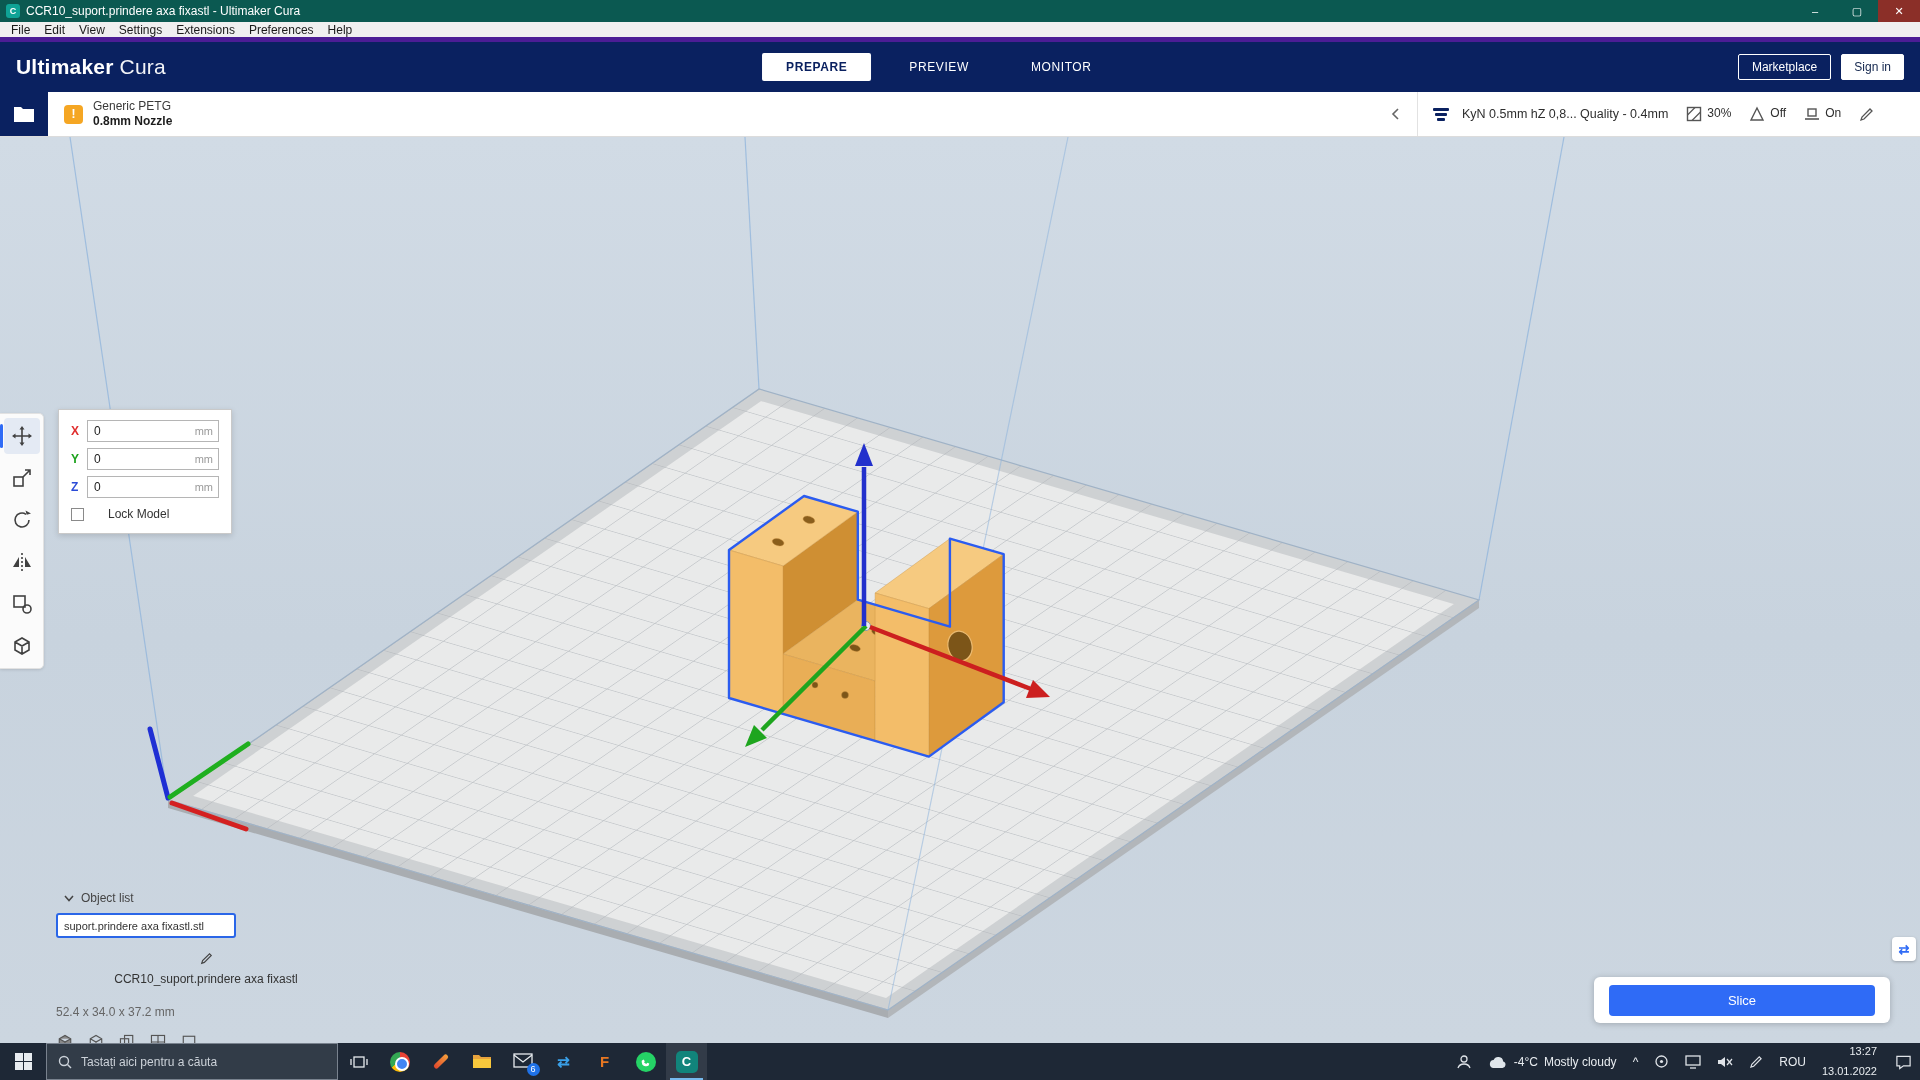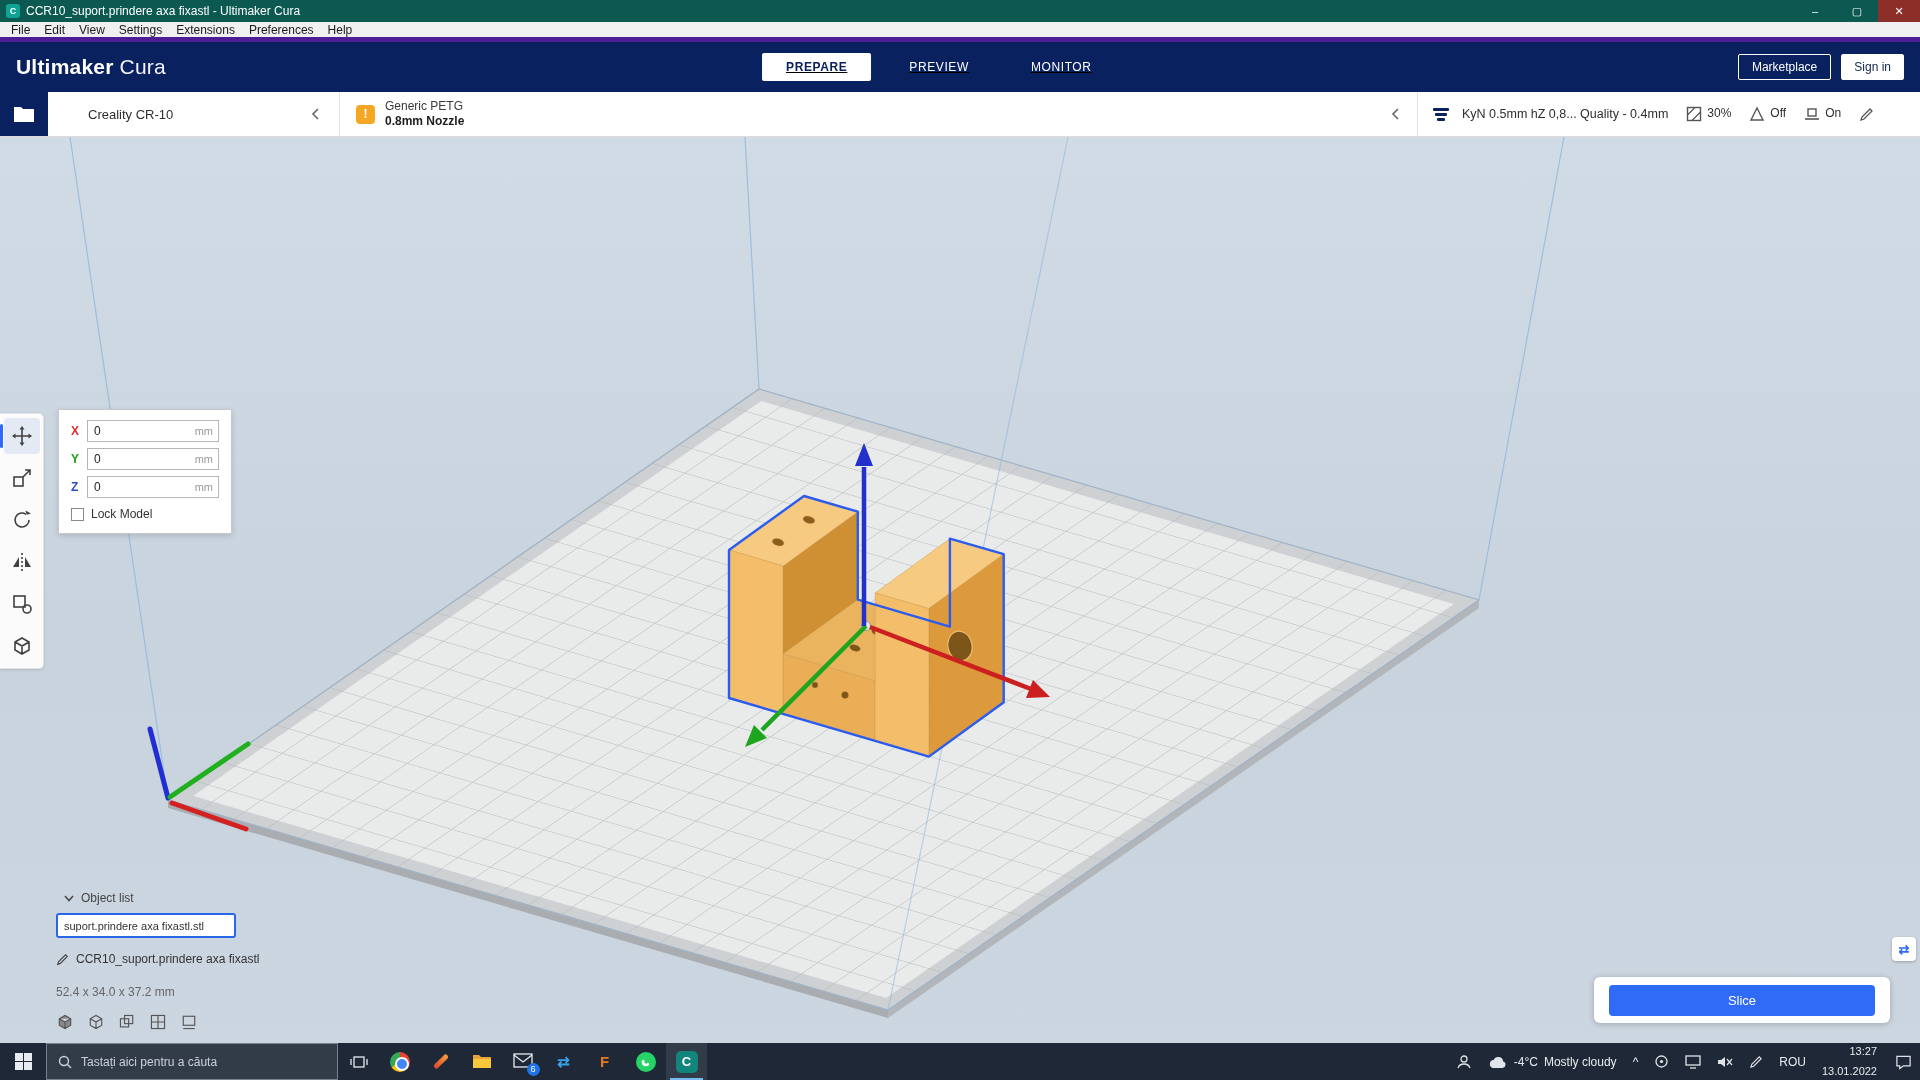--- a/index.html
+++ b/index.html
@@ -15,21 +15,21 @@
 
   
   .menubar { height:20px; background:#f0f0f0; border-bottom:5px solid #4c1d95; display:flex; align-items:center; font-size:12px; color:#1a1a1a; padding-left:4px; flex:0 0 auto; }
   .menu-item { padding:0 7px; height:100%; display:flex; align-items:center; }
 
   
   .appheader { height:50px; background:#0a2160; display:flex; align-items:center; padding:0 16px; position:relative; flex:0 0 auto; }
   .brand { color:#fff; font-size:21px; letter-spacing:0.2px; white-space:nowrap; }
   .brand b { font-weight:bold; }
   .brand .light { font-weight:300; opacity:0.95; }
-  .stage-tabs { position:absolute; left:50%; top:0; height:100%; transform:translateX(-56%); display:flex; align-items:center; gap:14px;text-decoration:underline; }
+  .stage-tabs { position:absolute; left:50%; top:0; height:100%; transform:translateX(-56%); display:flex; align-items:center; gap:14px; }
   .stage-tab { color:#fff; font-size:12px; letter-spacing:0.6px; padding:7px 24px; border-radius:2px; }
   .stage-tab.active { background:#fff; color:#0a2160; font-weight:bold; }
   .header-right { margin-left:auto; display:flex; align-items:center; gap:10px; }
   .btn-marketplace { border:1px solid #fff; color:#fff; font-size:12px; padding:5px 13px; border-radius:2px; background:transparent; }
   .btn-signin { background:#fff; color:#13264d; font-size:12px; padding:5px 12px; border-radius:2px; border:1px solid #fff; }
 
   
   .configbar { height:45px; background:#fff; border-bottom:1px solid #dcdcdc; display:flex; align-items:stretch; flex:0 0 auto; }
   .open-file-btn { width:48px; background:#0a2160; display:flex; align-items:center; justify-content:center; }
   .printer-sel { width:292px; display:flex; align-items:center; justify-content:space-between; padding:0 18px 0 40px; border-right:1px solid #e2e2e2; }
@@ -58,28 +58,28 @@
   .toolbtn svg { stroke:#414141; fill:none; stroke-width:1.6; }
 
   
   .pos-panel { position:absolute; left:58px; top:272px; width:174px; background:#fff; border:1px solid #c9c9c9; box-shadow:0 2px 6px rgba(0,0,0,.14); padding:10px 12px 12px; font-size:12px; }
   .pos-row { display:flex; align-items:center; margin-bottom:6px; }
   .pos-label { width:16px; font-weight:bold; }
   .pos-label.x { color:#e02d2d; } .pos-label.y { color:#1ca21c; } .pos-label.z { color:#2b4bd7; }
   .pos-box { flex:1; border:1px solid #b5b5b5; height:22px; display:flex; align-items:center; background:#fff; }
   .pos-box input { border:none; outline:none; width:100%; font-size:12px; padding-left:6px; font-family:inherit; color:#222; }
   .pos-unit { color:#9a9a9a; font-size:11px; padding-right:5px; }
-  .lock-row { display:flex; align-items:center; gap:7px; margin-top:9px; color:#333; }
+  .lock-row { display:flex; align-items:center; gap:24px; margin-top:9px; color:#333; }
   .lock-box { width:13px; height:13px; border:1px solid #8a8a8a; background:#fff; }
 
   
   .objlist { position:absolute; left:56px; top:754px; width:300px; font-size:12px; color:#444; }
   .objlist-head { display:flex; align-items:center; gap:7px; margin-left:8px; }
   .obj-input { margin-top:8px; width:180px; height:25px; border:2px solid #2a66e8; border-radius:3px; background:#fff; font-size:11px; padding:0 6px; color:#333; outline:none; font-family:inherit; }
-  .obj-file { display:flex; align-items:center; gap:7px; margin-top:14px; color:#333; }
+  .obj-file { display:flex; align-items:center; gap:7px; margin-top:14px; color:#333;flex-direction:column; }
   .obj-dims { margin-top:19px; color:#666; }
   .obj-icons { display:flex; gap:13px; margin-top:14px; }
   .obj-icons svg { stroke:#555; fill:none; stroke-width:1.4; }
 
   
   .slice-panel { position:absolute; right:30px; bottom:20px; width:296px; height:46px; background:#fff; border-radius:6px; box-shadow:0 1px 6px rgba(0,0,0,.22); display:flex; align-items:center; justify-content:center; }
   .slice-btn { width:266px; height:31px; background:#2f6bf6; border:none; border-radius:4px; color:#fff; font-size:13px; font-family:inherit; display:flex; align-items:center; justify-content:center; }
   .side-toast { position:absolute; right:4px; top:800px; width:24px; height:24px; background:#fff; border-radius:4px; box-shadow:0 1px 3px rgba(0,0,0,.25); color:#2f6bf6; font-size:13px; font-weight:bold; display:flex; align-items:center; justify-content:center; }
 
   
@@ -142,28 +142,20 @@
       <button class="btn-signin">Sign in</button>
     </div>
   </div>
 
   <div class="configbar">
     <div class="open-file-btn">
       <svg width="22" height="18" viewBox="0 0 22 18">
           <path d="M1 2h7l2 2h11v13H1z" fill="#fff"></path>
         </svg>
     </div>
-    <div class="printer-sel">
-      <span class="printer-name">Creality CR-10</span>
-      <span class="chev">
-        <svg width="12" height="14" viewBox="0 0 12 14">
-            <polyline points="9,2 4,7 9,12" fill="none" stroke="#666" stroke-width="1.6"></polyline>
-          </svg>
-      </span>
-    </div>
     <div class="material-sel">
       <span class="mat-warn">!</span>
       <span class="mat-lines">
         <span class="mat-name">Generic PETG</span>
         <span class="mat-nozzle">0.8mm Nozzle</span>
       </span>
       <span class="mat-spacer"></span>
       <span class="chev">
         <svg width="12" height="14" viewBox="0 0 12 14">
             <polyline points="9,2 4,7 9,12" fill="none" stroke="#666" stroke-width="1.6"></polyline>

